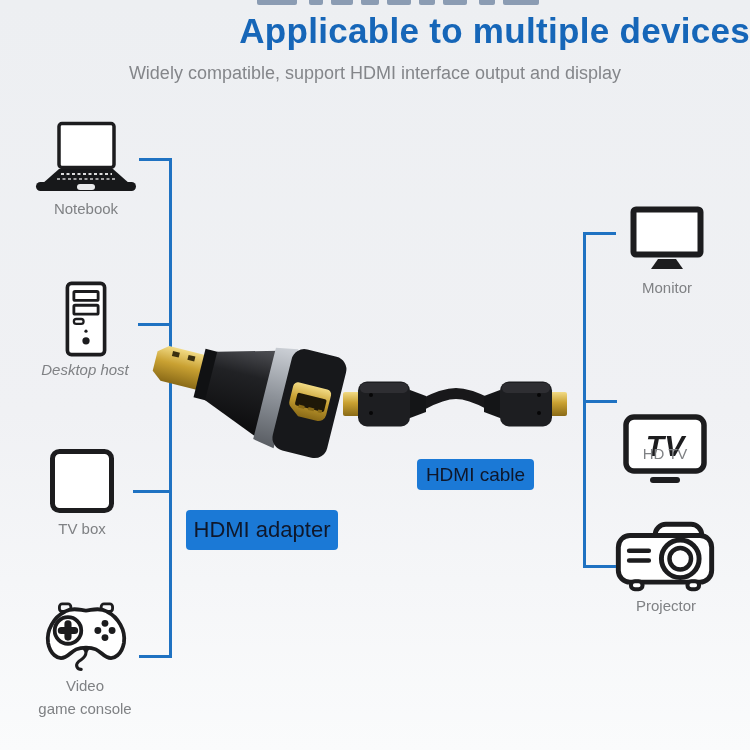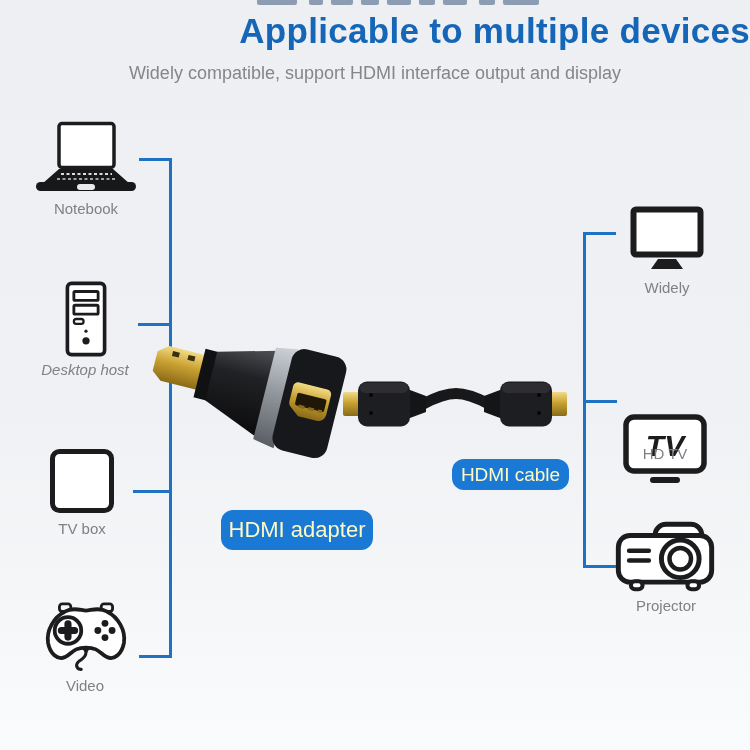--- a/index.html
+++ b/index.html
@@ -12,22 +12,22 @@
   
   .cutoff-frag{position:absolute;top:0;height:5px;background:#8b9cb3;border-radius:0 0 2px 2px;}
   #title{top:11px;left:0;width:750px;text-align:right;font-size:35px;font-weight:600;
          color:#1666b8;letter-spacing:.3px;}
   #subtitle{top:63px;left:0;width:750px;text-align:center;font-size:18px;color:#84868a;}
   
   .dev-label{position:absolute;text-align:center;font-size:15px;color:#7f8184;line-height:23px;}
   
   .line{position:absolute;background:#1f72c2;}
   
-  .pill{position:absolute;background:#1b79d6;color:#fef9c3;border-radius:12px;
-        display:flex;align-items:center;justify-content:center;margin-left:35px;}
+  .pill{position:absolute;background:#1b79d6;color:#0f172a;border-radius:4px;
+        display:flex;align-items:center;justify-content:center;}
   #pill-adapter{left:186px;top:510px;width:152px;height:40px;font-size:22px;text-align:right;}
   #pill-cable{left:417px;top:459px;width:117px;height:31px;font-size:19px;}
   svg{display:block;overflow:visible;}
 </style>
 </head>
 <body>
 
 <div id="stage">
 
   <div>
@@ -86,29 +86,30 @@
       <circle cx="70" cy="22.5" r="3.6" fill="#1c1c1e"></circle>
       <circle cx="77.5" cy="30" r="3.6" fill="#1c1c1e"></circle>
       <circle cx="70" cy="37.5" r="3.6" fill="#1c1c1e"></circle>
       <circle cx="62.5" cy="30" r="3.6" fill="#1c1c1e"></circle>
       <path d="M46,49 l8,0 -4,6 z" fill="#1c1c1e"></path>
       <path d="M50,53 c0,6 -5,7 -8,10 c-4,4 -1,8 3,8" fill="none" stroke="#1c1c1e" stroke-width="3.2" stroke-linecap="round"></path>
     </svg>
   </div>
   <div class="dev-label" style="left:5px;top:674px;width:160px;">
     <div>Video</div>
+    <div>game console</div>
   </div>
 
   <div class="abs" style="left:630px;top:206px;">
     <svg width="74" height="64" viewBox="0 0 74 64">
       <rect x="3.5" y="3.5" width="67" height="45" rx="2.5" fill="#ffffff" stroke="#1c1c1e" stroke-width="6"></rect>
       <polygon points="28,53 46,53 53,63 21,63" fill="#1c1c1e"></polygon>
     </svg>
   </div>
-  <div class="dev-label" style="left:607px;top:276px;width:120px;">Widely</div>
+  <div class="dev-label" style="left:607px;top:276px;width:120px;">Monitor</div>
 
   <div class="abs" style="left:623px;top:366px;margin-top:48px;">
     <svg width="84" height="70" viewBox="0 0 84 70">
       <rect x="3" y="3" width="78" height="54" rx="8" fill="#ffffff" stroke="#1c1c1e" stroke-width="5.5"></rect>
       <text x="42" y="42" text-anchor="middle" font-family="Liberation Sans, sans-serif" font-size="30" font-weight="bold" font-style="italic" fill="#1c1c1e">TV</text>
       <rect x="27" y="63" width="30" height="6" rx="3" fill="#1c1c1e"></rect>
     </svg>
   </div>
   <div class="dev-label" style="left:605px;top:442px;width:120px;">HD TV</div>
 

